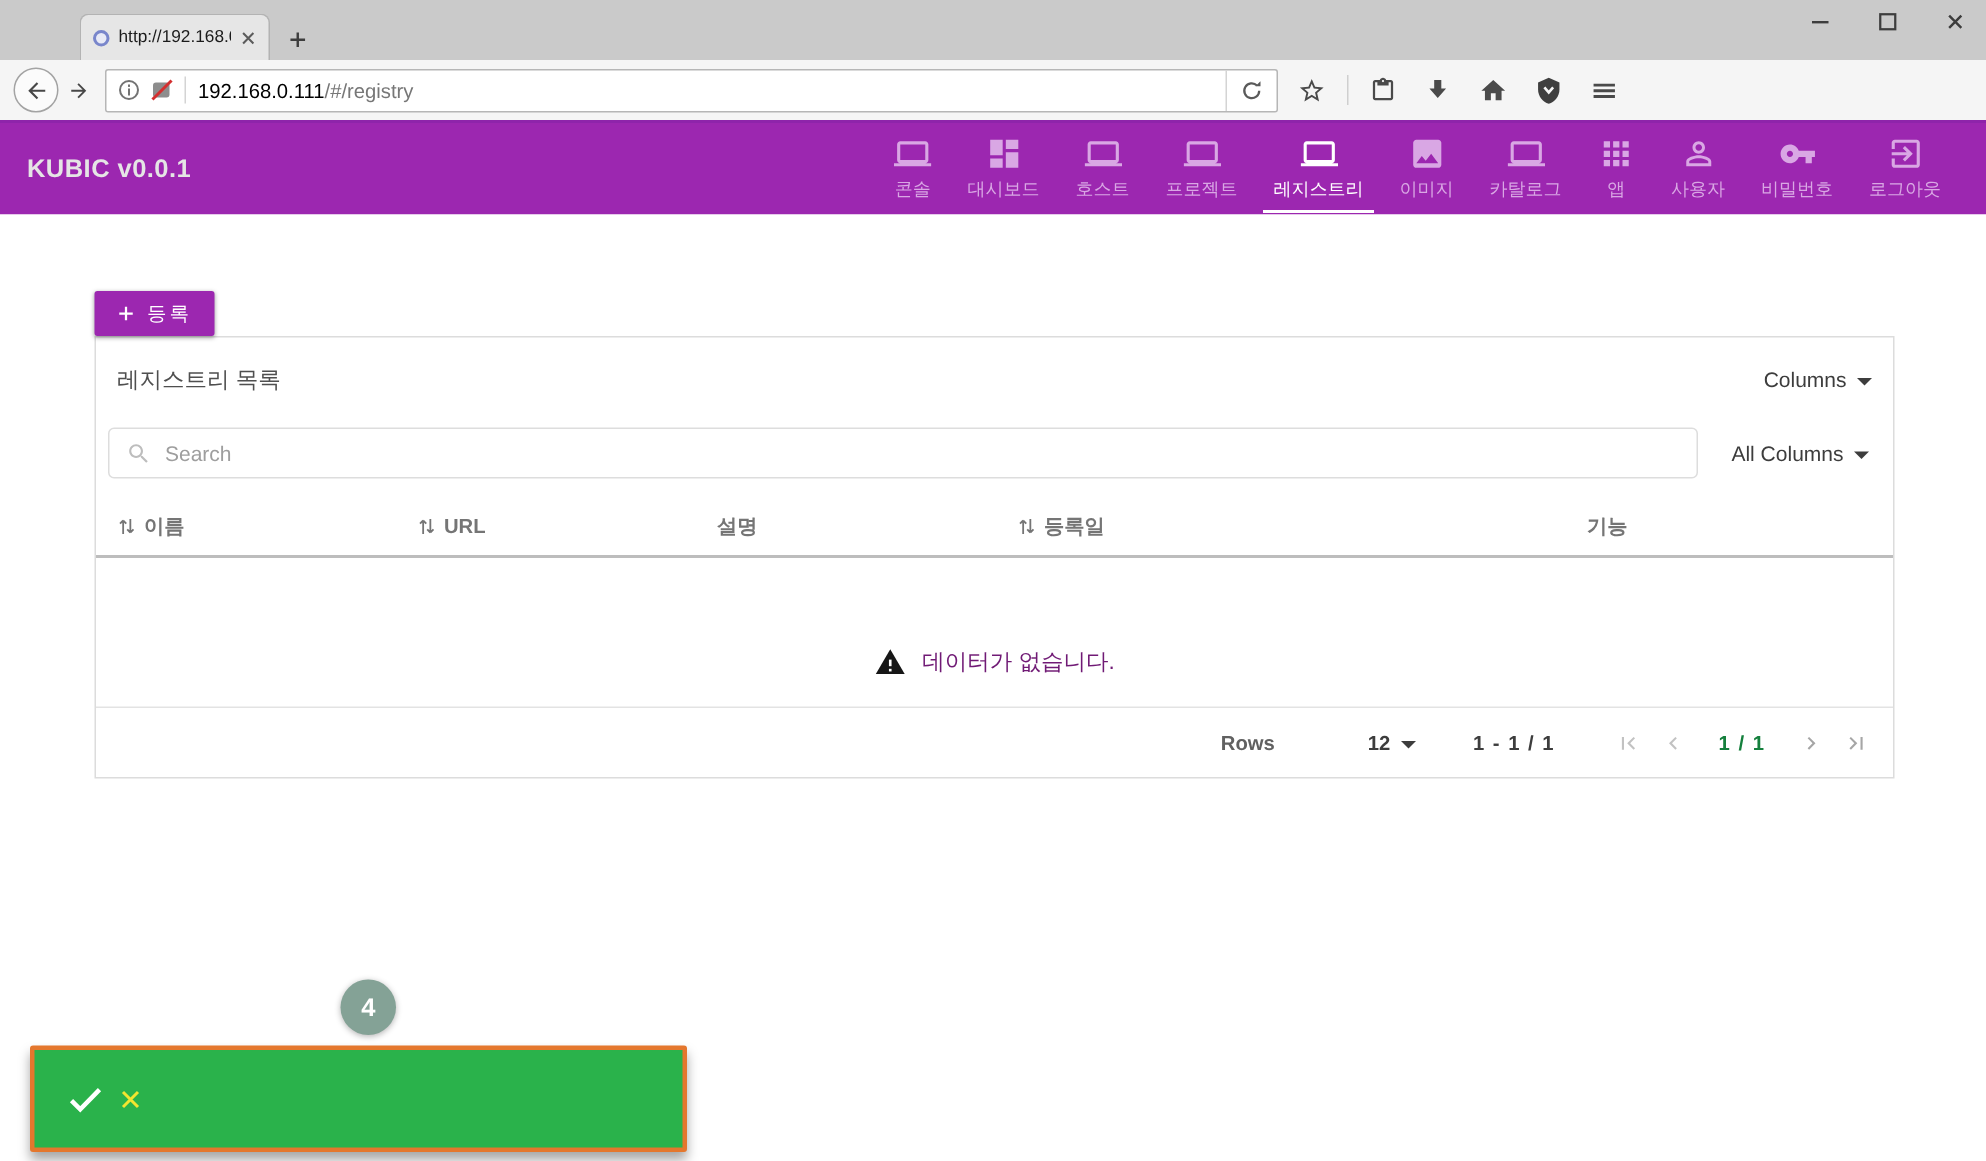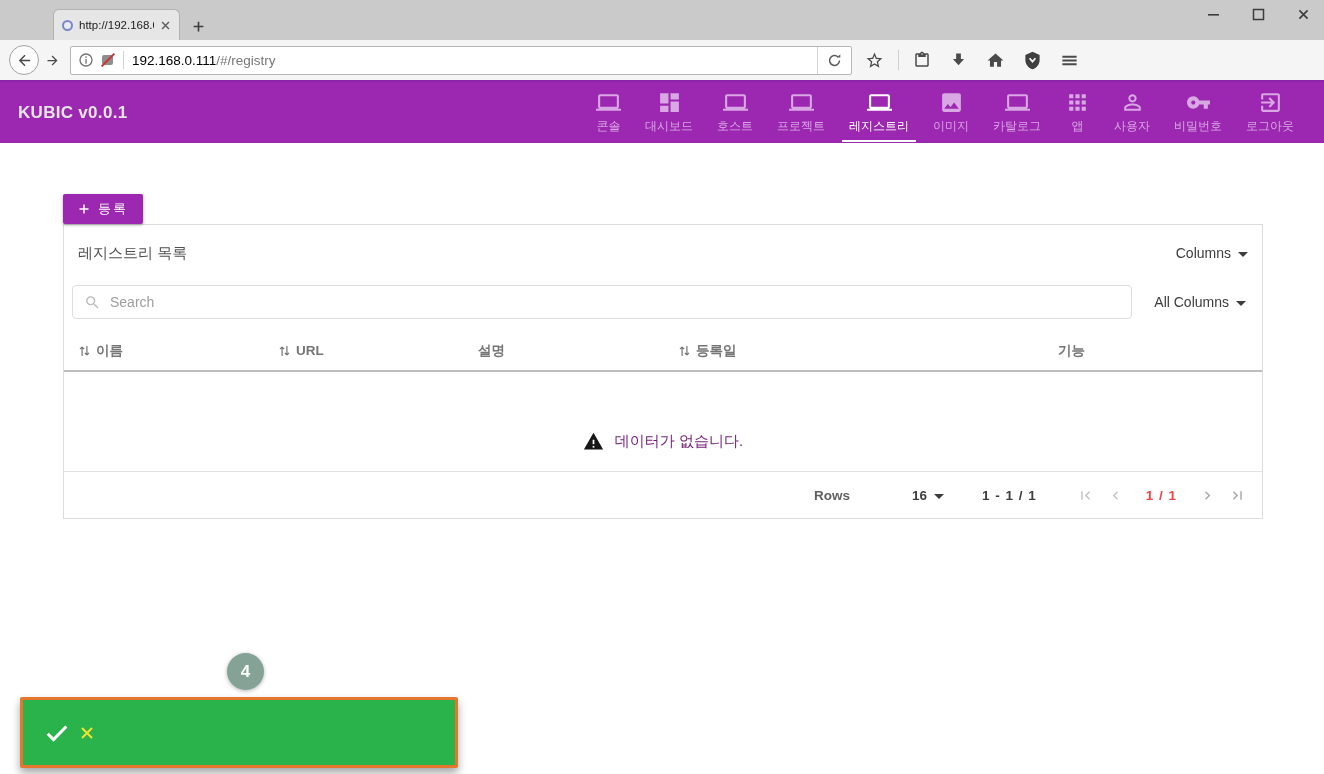--- a/index.html
+++ b/index.html
@@ -92,21 +92,21 @@
   .th.sortable { cursor:pointer; }
   .empty-row { height:60px; display:flex; align-items:center; justify-content:center; gap:11px;
     font-size:15px; color:#701a75; border-bottom:1px solid #e3e3e3;margin-top:40px; }
   .pag { height:46px; display:flex; align-items:center; justify-content:flex-end;
     padding-right:16px; font-size:13.5px;font-weight:bold; }
   .rows-label { color:#616161; margin-right:62px; }
   .page-size { display:flex; align-items:center; gap:7px; margin-right:38px; color:#3d3d3d; cursor:pointer; }
   .range { color:#3d3d3d; margin-right:40px; letter-spacing:1px; }
   .pagicons { display:flex; align-items:center; gap:13px; }
   .pg-btn { cursor:pointer; }
-  .page-indicator { color:#ef4444; margin:0 9px; letter-spacing:1px; }
+  .page-indicator { color:#15803d; margin:0 9px; letter-spacing:1px; }
 
   
   .step-badge { position:absolute; left:227px; top:653px; width:37px; height:37px;
     border-radius:50%; background:#84a296; color:#fff; font-weight:bold; font-size:17px;
     display:flex; align-items:center; justify-content:center;
     box-shadow:0 1px 4px rgba(0,0,0,.3); }
   .toast { position:absolute; left:20px; top:697px; width:438px; height:71px;
     background:#2ab24b; border:3px solid #e4772d; border-radius:2px;
     display:flex; align-items:center; padding:0 20px;
     box-shadow:0 5px 8px rgba(0,0,0,.35); }
@@ -425,21 +425,21 @@
     <div class="empty-row">
       <svg width="21" height="21">
           <use href="#i-warning"></use>
         </svg>
       <span>데이터가 없습니다.</span>
     </div>
 
     <div class="pag">
       <span class="rows-label">Rows</span>
       <span class="page-size">
-        <span>16</span>
+        <span>12</span>
         <span class="caret"></span>
       </span>
       <span class="range">1 - 1 / 1</span>
       <span class="pagicons">
         <svg class="pg-btn" width="17" height="17" fill="#c2c2c2">
             <use href="#i-first"></use>
           </svg>
         <svg class="pg-btn" width="17" height="17" fill="#c2c2c2">
             <use href="#i-prev"></use>
           </svg>

